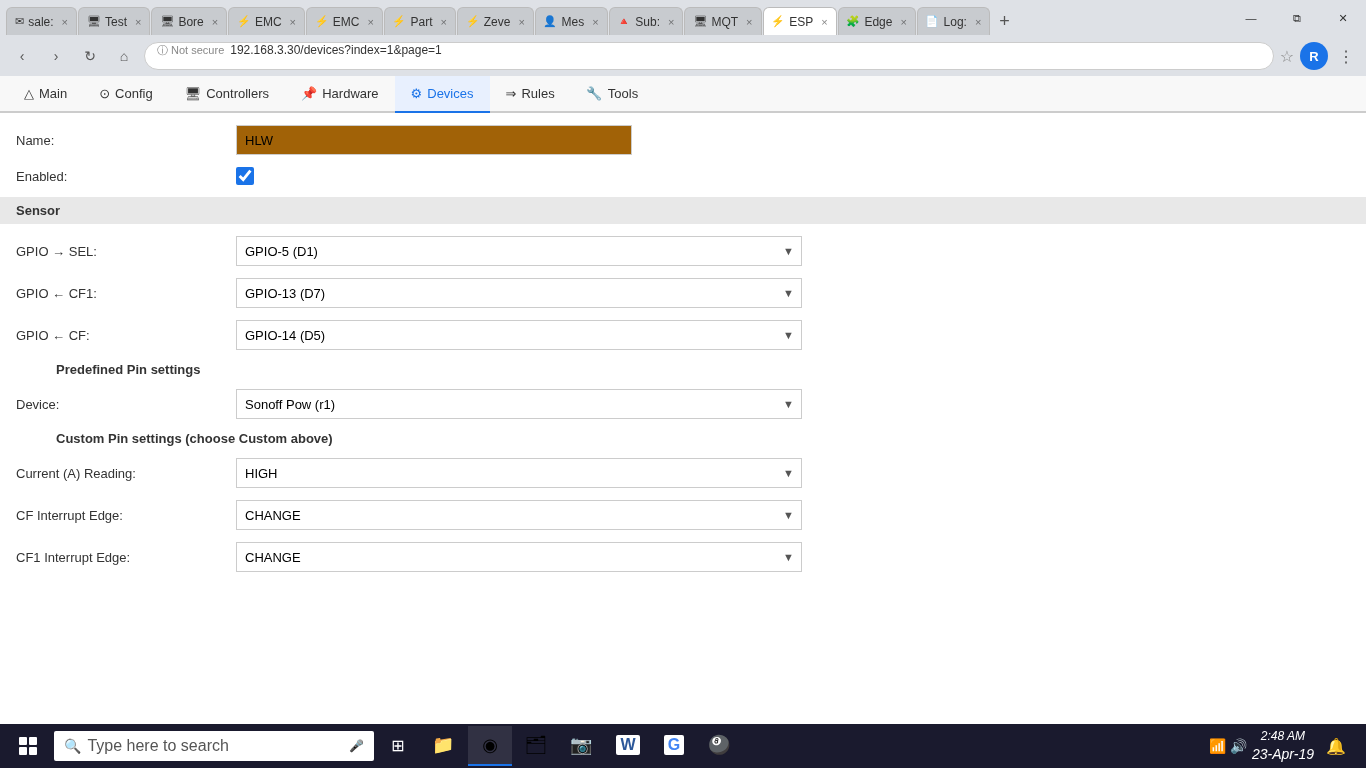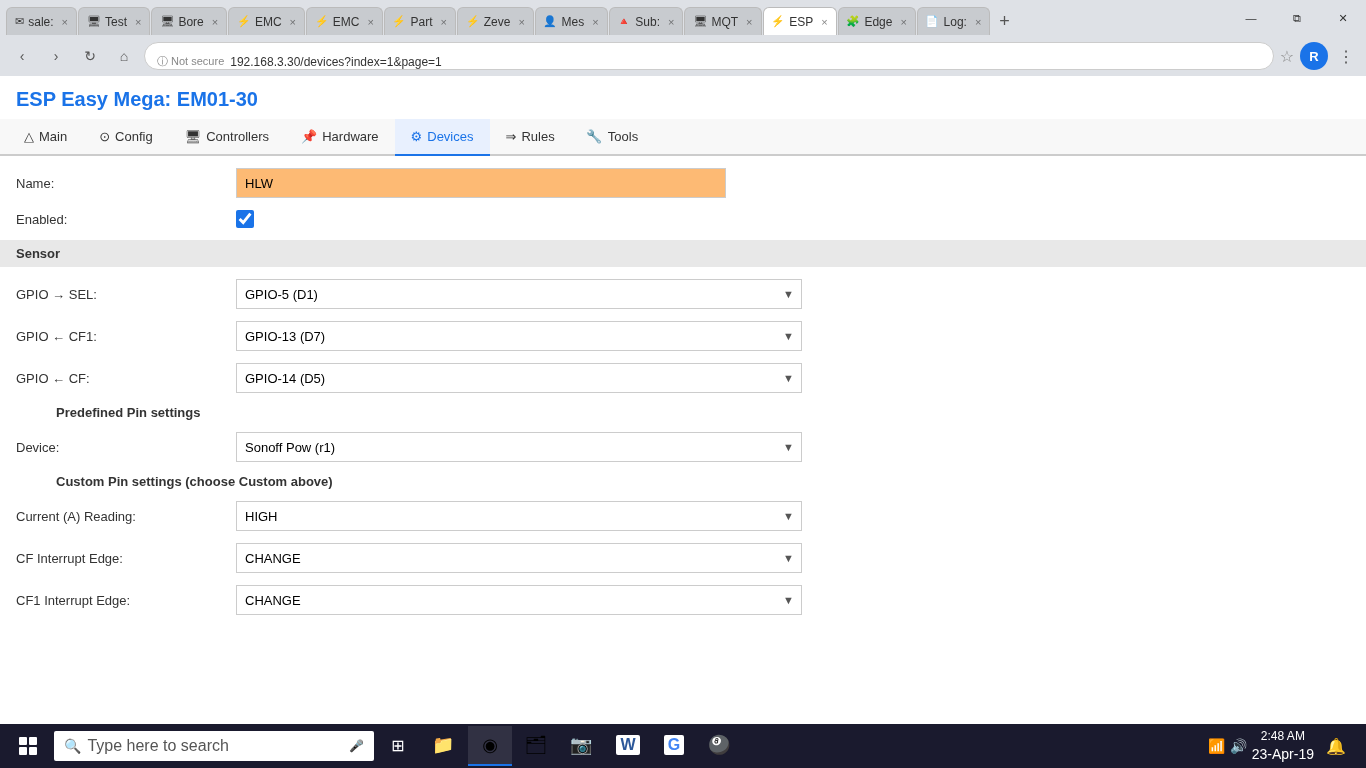--- a/index.html
+++ b/index.html
@@ -9,40 +9,40 @@
     .browser-chrome { background: #dee1e6; width: 100%; }
     .tab-bar { display: flex; align-items: center; background: #dee1e6; padding: 6px 6px 0 6px; height: 36px; gap: 1px; }
     .tab { display: flex; align-items: center; background: #c8cbcf; border-radius: 6px 6px 0 0; padding: 0 8px; height: 28px; font-size: 12px; color: #333; max-width: 120px; white-space: nowrap; overflow: hidden; text-overflow: ellipsis; cursor: pointer; border: 1px solid #bbb; border-bottom: none; position: relative; gap: 4px; }
     .tab.active { background: #fff; z-index: 2; }
     .tab .tab-close { margin-left: 4px; opacity: 0.6; font-size: 11px; flex-shrink: 0; }
     .window-controls { margin-left: auto; display: flex; gap: 0; }
     .win-btn { width: 46px; height: 30px; display: flex; align-items: center; justify-content: center; font-size: 11px; cursor: pointer; color: #333; background: none; border: none; }
 
     .address-bar { display: flex; align-items: center; background: #dee1e6; padding: 4px 8px; height: 40px; gap: 6px; }
     .nav-btn { width: 28px; height: 28px; border-radius: 50%; border: none; background: none; cursor: pointer; display: flex; align-items: center; justify-content: center; font-size: 14px; color: #555; }
-    .url-bar { flex: 1; height: 28px; background: #fff; border: 1px solid #ccc; border-radius: 14px; padding: 0 12px; font-size: 12px; display: flex; align-items: flex-end; color: #333; gap: 6px; }
+    .url-bar { flex: 1; height: 28px; background: #fff; border: 1px solid #ccc; border-radius: 14px; padding: 0 12px; font-size: 12px; display: flex; align-items: flex-start; color: #333; gap: 6px; }
     .url-icon { font-size: 11px; color: #888; }
     .bookmark-btn { background: none; border: none; cursor: pointer; font-size: 16px; color: #888; }
     .profile-btn { width: 28px; height: 28px; border-radius: 50%; background: #1a73e8; color: white; border: none; font-size: 13px; font-weight: bold; cursor: pointer; }
     .menu-btn { background: none; border: none; cursor: pointer; font-size: 16px; color: #555; padding: 0 4px; }
 
     
     .page { background: #fff; height: calc(768px - 76px - 44px); overflow-y: auto; padding: 0; }
     .page-title { color: #1a73e8; font-size: 20px; font-weight: bold; padding: 12px 16px 8px 16px; }
 
     
     .nav-tabs { display: flex; border-bottom: 2px solid #ccc; padding: 0 8px; background: #f8f8f8; }
     .nav-tab { padding: 10px 16px; font-size: 13px; color: #333; cursor: pointer; display: flex; align-items: center; gap: 5px; border-bottom: 2px solid transparent; margin-bottom: -2px; text-decoration: none; }
     .nav-tab.active { border-bottom: 2px solid #1a73e8; color: #1a73e8; background: #e8f0fe; }
 
     
     .form-area { padding: 12px 16px; }
     .form-row { display: flex; align-items: center; margin-bottom: 12px; }
     .form-label { width: 220px; font-size: 13px; color: #333; flex-shrink: 0; }
-    .form-input { width: 490px; height: 30px; border: 1px solid #ccc; padding: 4px 8px; font-size: 13px; background: #fdba74; }
+    .form-input { width: 396px; height: 30px; border: 1px solid #ccc; padding: 4px 8px; font-size: 13px; background: #a16207; }
     .form-checkbox { width: 18px; height: 18px; accent-color: #1a73e8; }
 
     .section-header { background: #e8e8e8; padding: 6px 16px; font-weight: bold; font-size: 13px; color: #333; margin: 0 -16px 12px -16px; }
 
     .form-select-wrapper { position: relative; width: 566px; }
     .form-select { width: 100%; height: 30px; border: 1px solid #ccc; padding: 0 8px; font-size: 13px; background: #fff; appearance: none; cursor: pointer; }
     .select-arrow { position: absolute; right: 8px; top: 50%; transform: translateY(-50%); pointer-events: none; font-size: 11px; color: #555; }
 
     .subsection-header { font-weight: bold; font-size: 13px; color: #333; margin-bottom: 12px; margin-top: 8px; margin-left: 40px; }
 
@@ -52,21 +52,21 @@
     .start-icon { width: 18px; height: 18px; display: grid; grid-template-columns: 1fr 1fr; gap: 2px; }
     .start-icon div { background: #fff; border-radius: 1px; }
     .search-bar { display: flex; align-items: center; background: #fff; border-radius: 2px; height: 30px; width: 320px; padding: 0 10px; gap: 6px; cursor: text; }
     .search-bar-text { font-size: 16px; color: #555; }
     .search-icon-tb { font-size: 14px; color: #888; }
     .taskbar-app { width: 44px; height: 40px; display: flex; align-items: center; justify-content: center; cursor: pointer; border-bottom: 2px solid transparent; }
     .taskbar-app.active { border-bottom: 2px solid #1a73e8; background: rgba(255,255,255,0.1); }
     .taskbar-spacer { flex: 1; }
     .system-tray { display: flex; align-items: center; gap: 4px; padding: 0 8px; color: #fff; font-size: 11px; }
     .tray-icon { font-size: 14px; cursor: pointer; }
-    .time-block { text-align: center; line-height: 1.4; cursor: pointer; }
+    .time-block { text-align: center; line-height: 1.4; cursor: pointer; font-style: italic; }
     .time-block .time { font-size: 12px; }
     .time-block .date { font-size: 14px; }
     .notification-btn { width: 36px; height: 40px; display: flex; align-items: center; justify-content: center; cursor: pointer; color: #fff; font-size: 16px; }
 
     .status-bar { background: #f0f0f0; border-top: 1px solid #ccc; padding: 2px 8px; font-size: 11px; color: #333; height: 20px; display: flex; align-items: center; }
   </style>
 </head>
 <body>
 
 <div class="browser-chrome">
@@ -155,21 +155,20 @@
       <span class="url-icon">ⓘ Not secure</span>
       <span>192.168.3.30/devices?index=1&amp;page=1</span>
     </div>
     <button class="bookmark-btn">☆</button>
     <button class="profile-btn">R</button>
     <button class="menu-btn">⋮</button>
   </div>
 </div>
 
 <div class="page">
-  <div class="page-title">ESP Easy Mega: EM01-30</div>
 
   <div class="nav-tabs">
     <a class="nav-tab">
       <span>△</span>
       <span>Main</span>
     </a>
     <a class="nav-tab">
       <span>⊙</span>
       <span>Config</span>
     </a>

